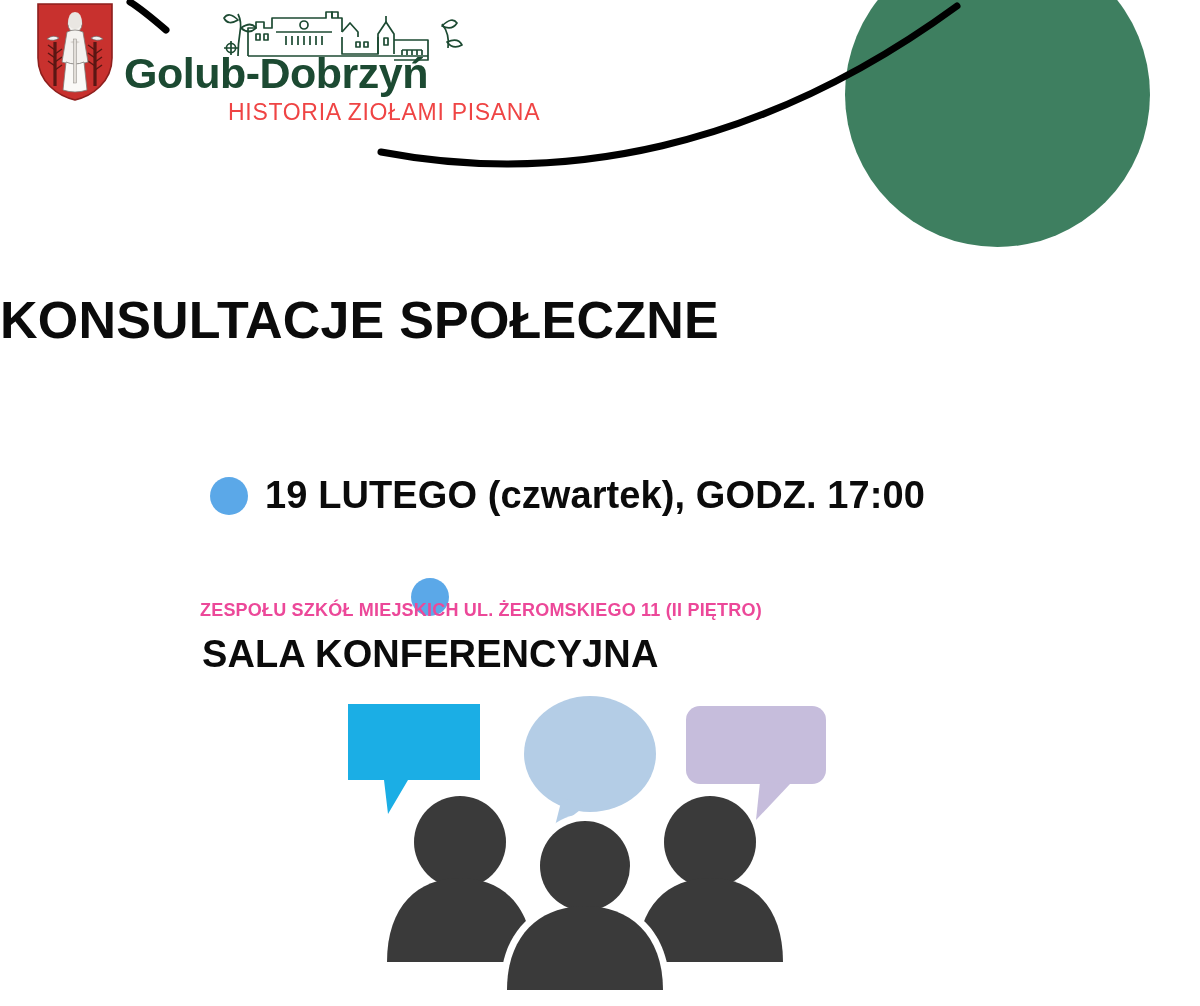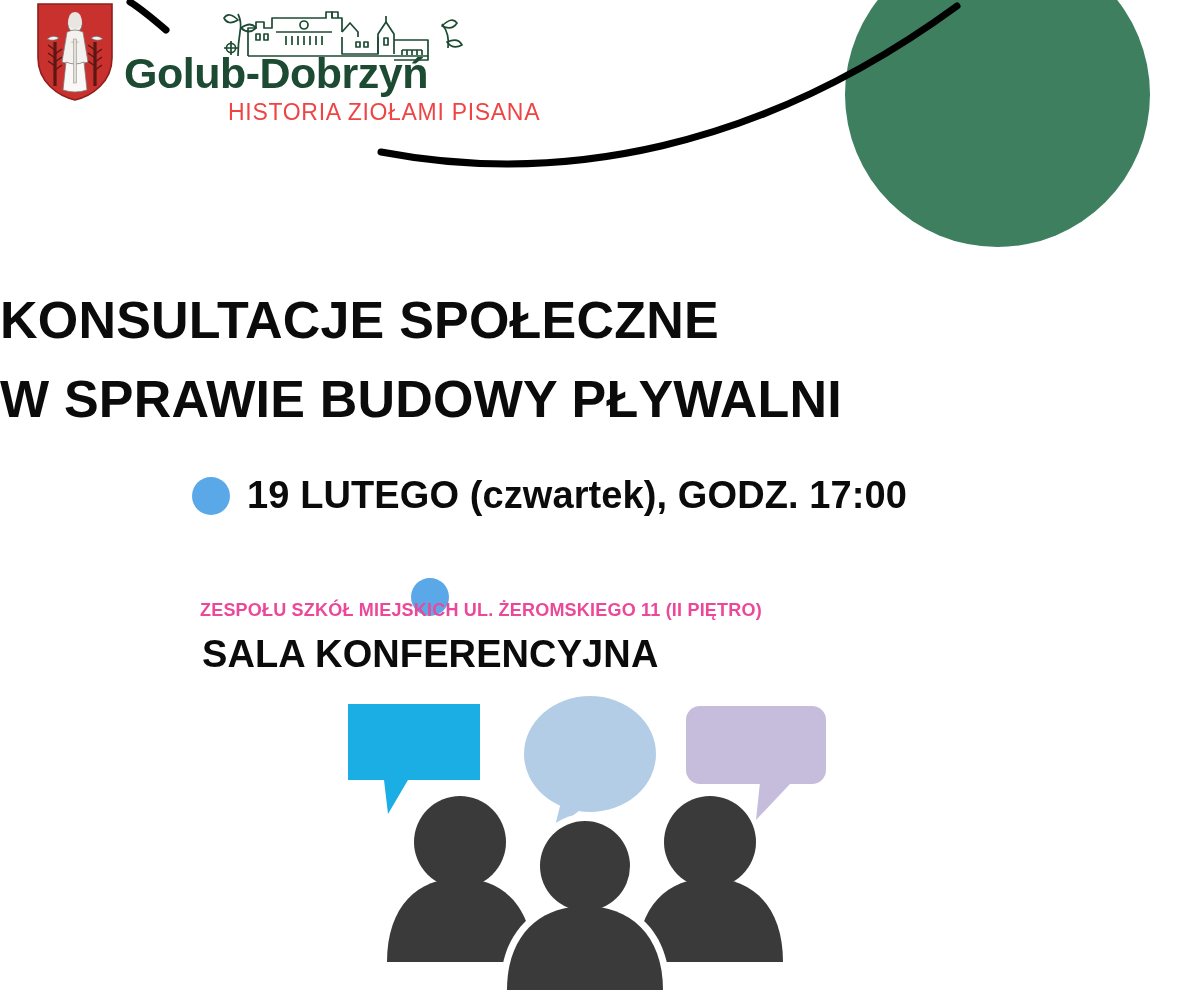--- a/index.html
+++ b/index.html
@@ -65,21 +65,21 @@
     line-height:1.52;
   }
   .headline-line { display:block; white-space:nowrap; }
 
   
   .detail-row {
     position:absolute;
     display:flex; align-items:center;
     gap:17px;
   }
-  .row-date { left:192px; top:474px; }
+  .row-date { left:210px; top:474px; }
   .row-venue { left:202px; top:578px;flex-direction:column; }
   .bullet {
     width:38px; height:38px;
     border-radius:50%;
     background:#5BA8E8;
     flex:0 0 auto;
   }
   .detail-text {
     font-size:38px; font-weight:bold;
     color:#0B0B0B; white-space:nowrap;
@@ -169,21 +169,20 @@
       </g>
     </svg>
 
     <div class="wordmark">Golub-Dobrzyń</div>
     <div class="tagline">HISTORIA ZIOŁAMI PISANA</div>
   </div>
 </div>
 
 <div class="headline">
   <span class="headline-line">KONSULTACJE SPOŁECZNE</span>
-  <span class="headline-line">W SPRAWIE BUDOWY  PŁYWALNI</span>
 </div>
 
 <div class="detail-row row-date">
   <span class="bullet"></span>
   <span class="detail-text">19 LUTEGO (czwartek), GODZ. 17:00</span>
 </div>
 
 <div class="detail-row row-venue">
   <span class="bullet"></span>
   <span class="detail-text">SALA KONFERENCYJNA</span>

